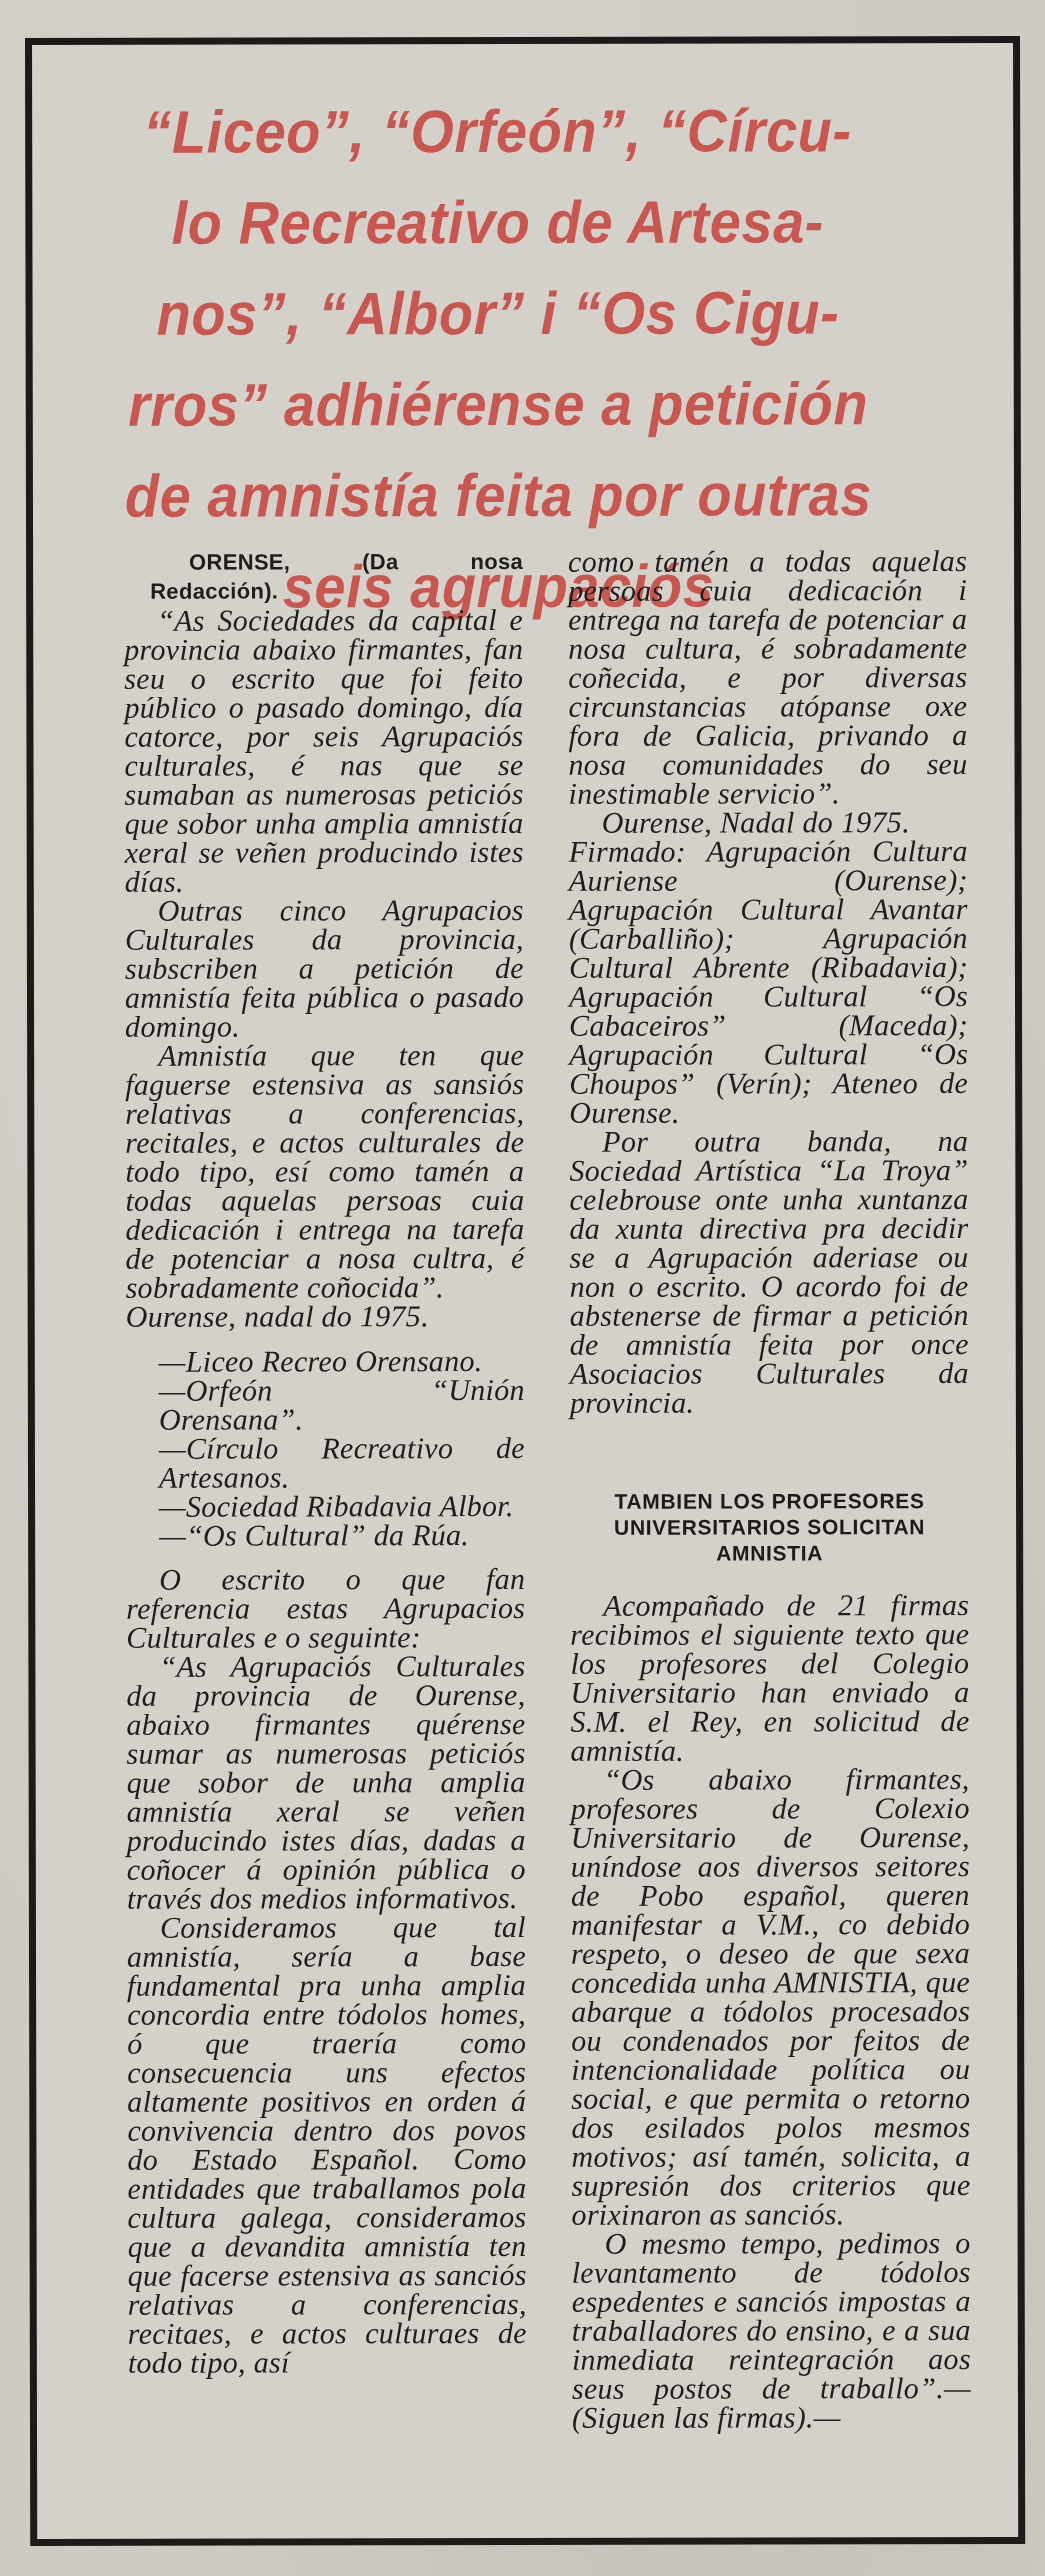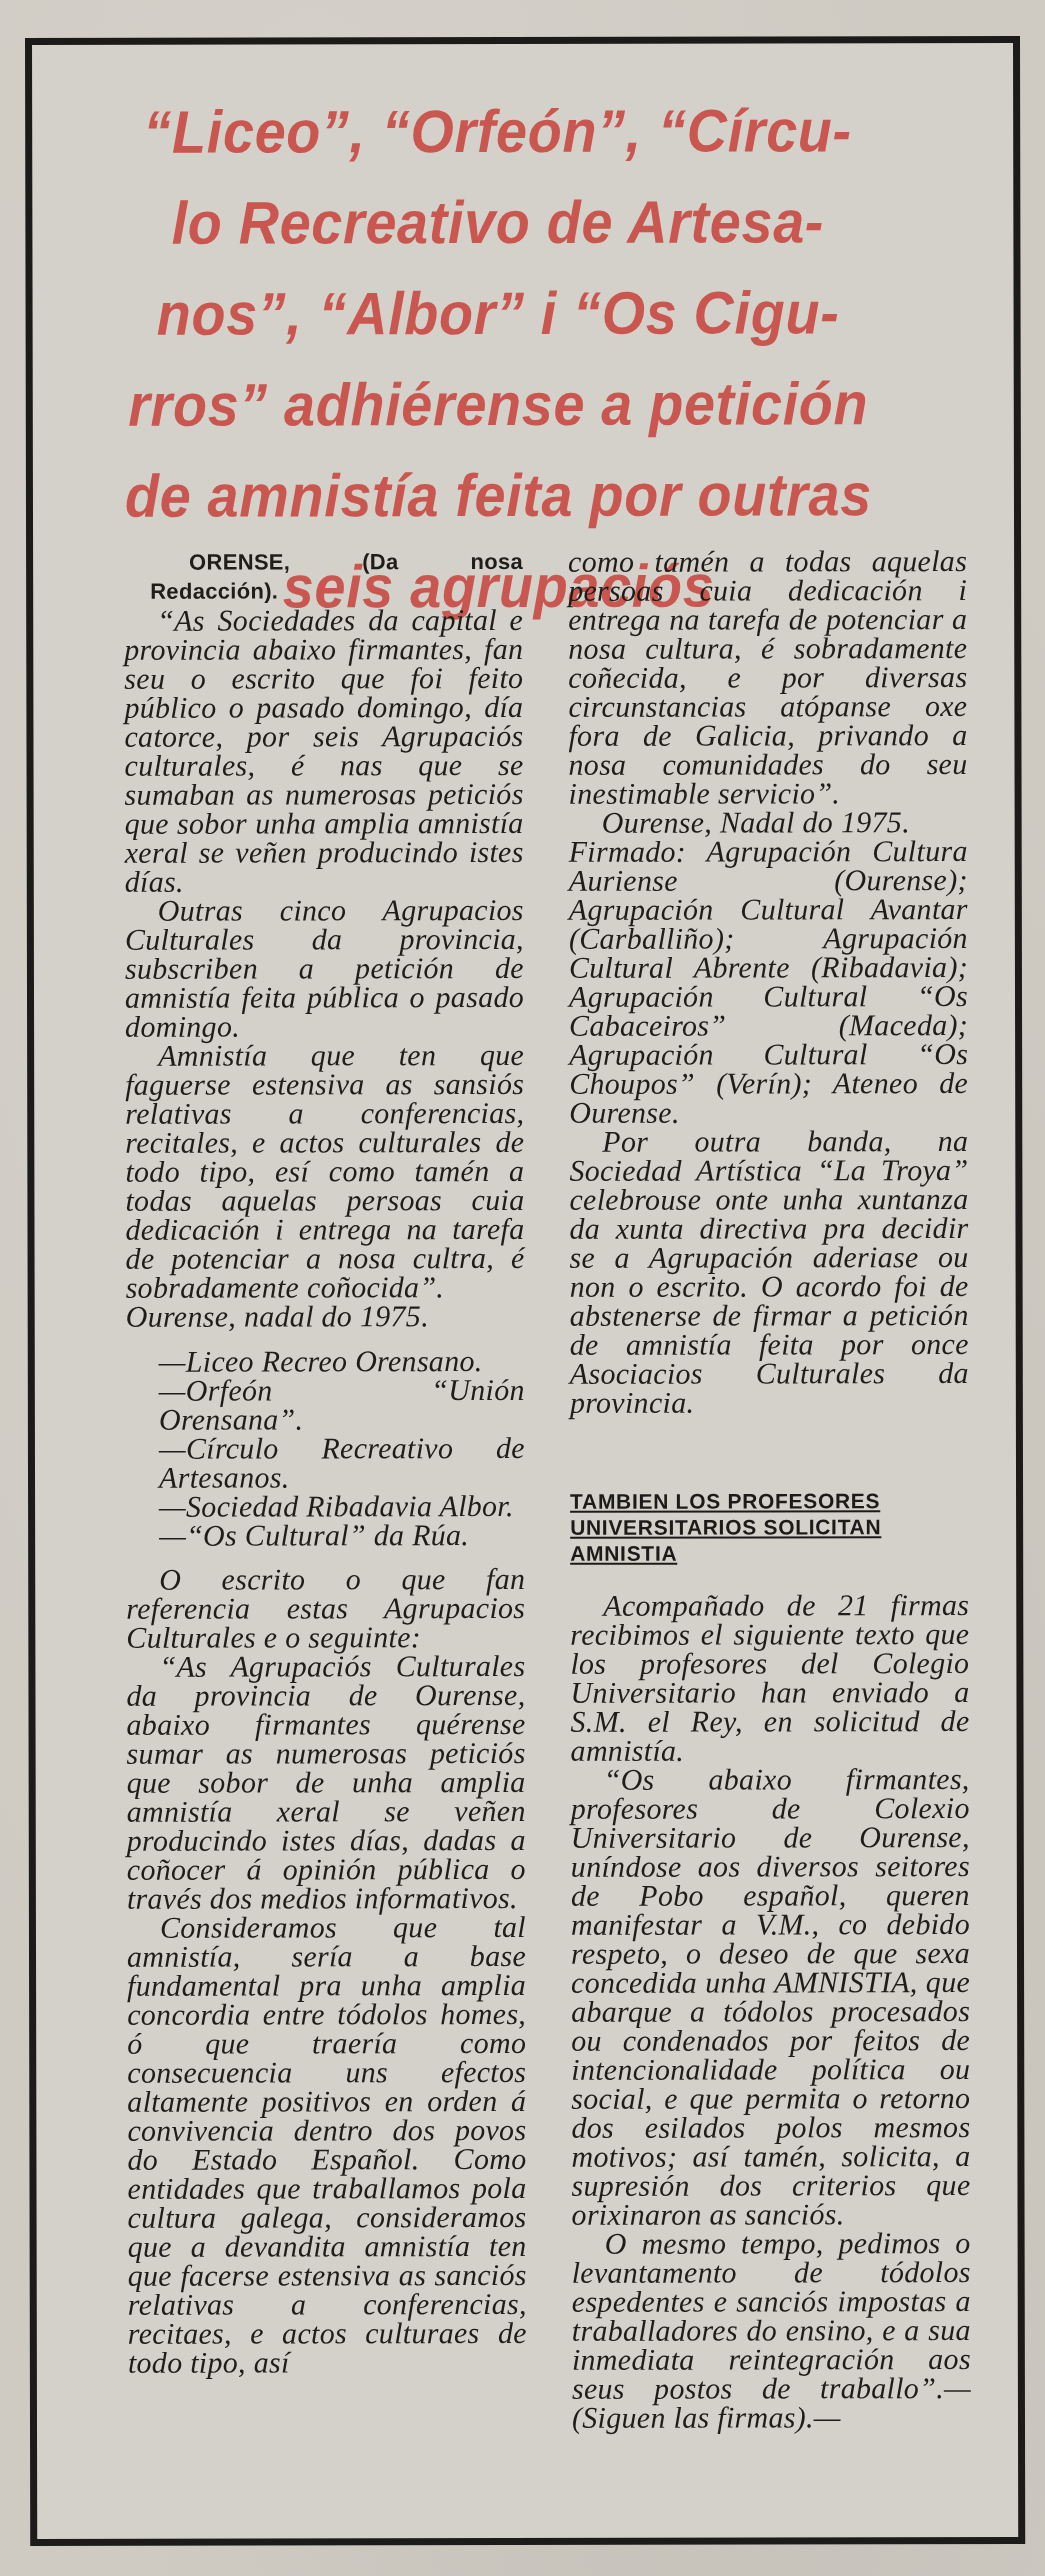--- a/index.html
+++ b/index.html
@@ -82,24 +82,24 @@
   }
   .col p.sig {
     text-indent: 0;
     padding-left: 33px;
   }
   .subhead {
     font-family: "Liberation Sans", "DejaVu Sans", sans-serif;
     font-weight: bold;
     font-size: 21px;
     line-height: 26px;
+    text-align: center;
     margin: 72px 0 23.5px 0;
     letter-spacing: 0.7px;
     color: #1c1b19;
-    text-decoration: underline;
   }
 </style>
 </head>
 <body>
 
 <div class="frame">
 
   <div class="headline">
     <span>“Liceo”, “Orfeón”, “Círcu-</span><br>
     <span>lo Recreativo de Artesa-</span><br>

